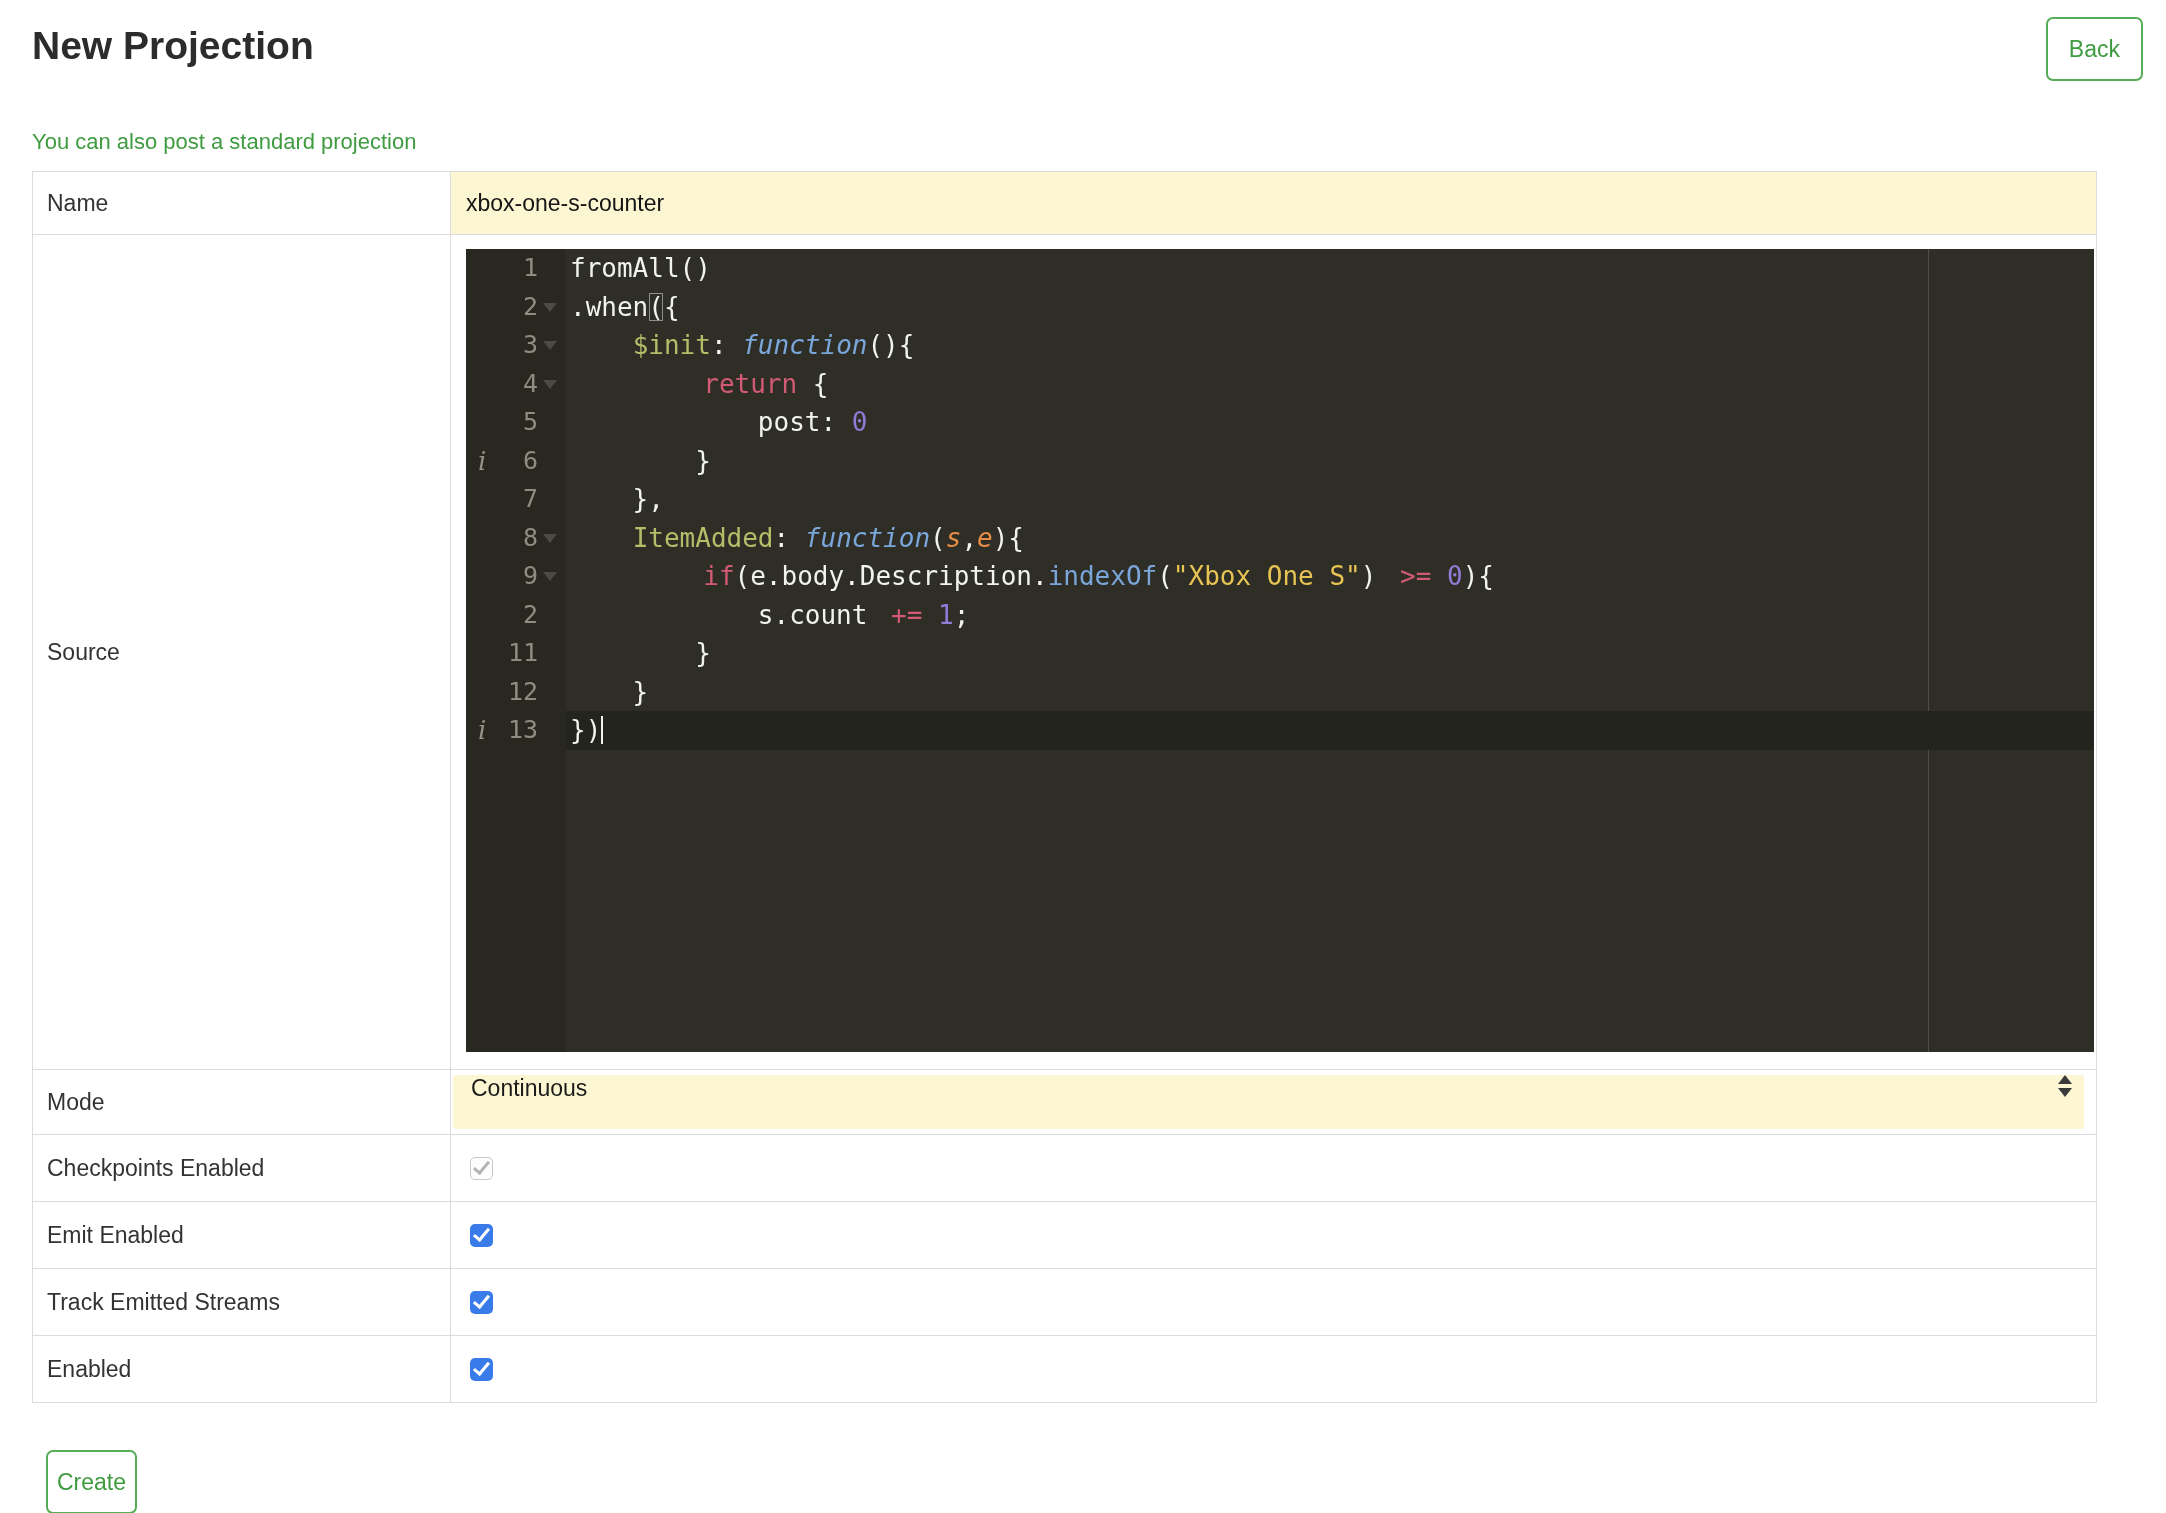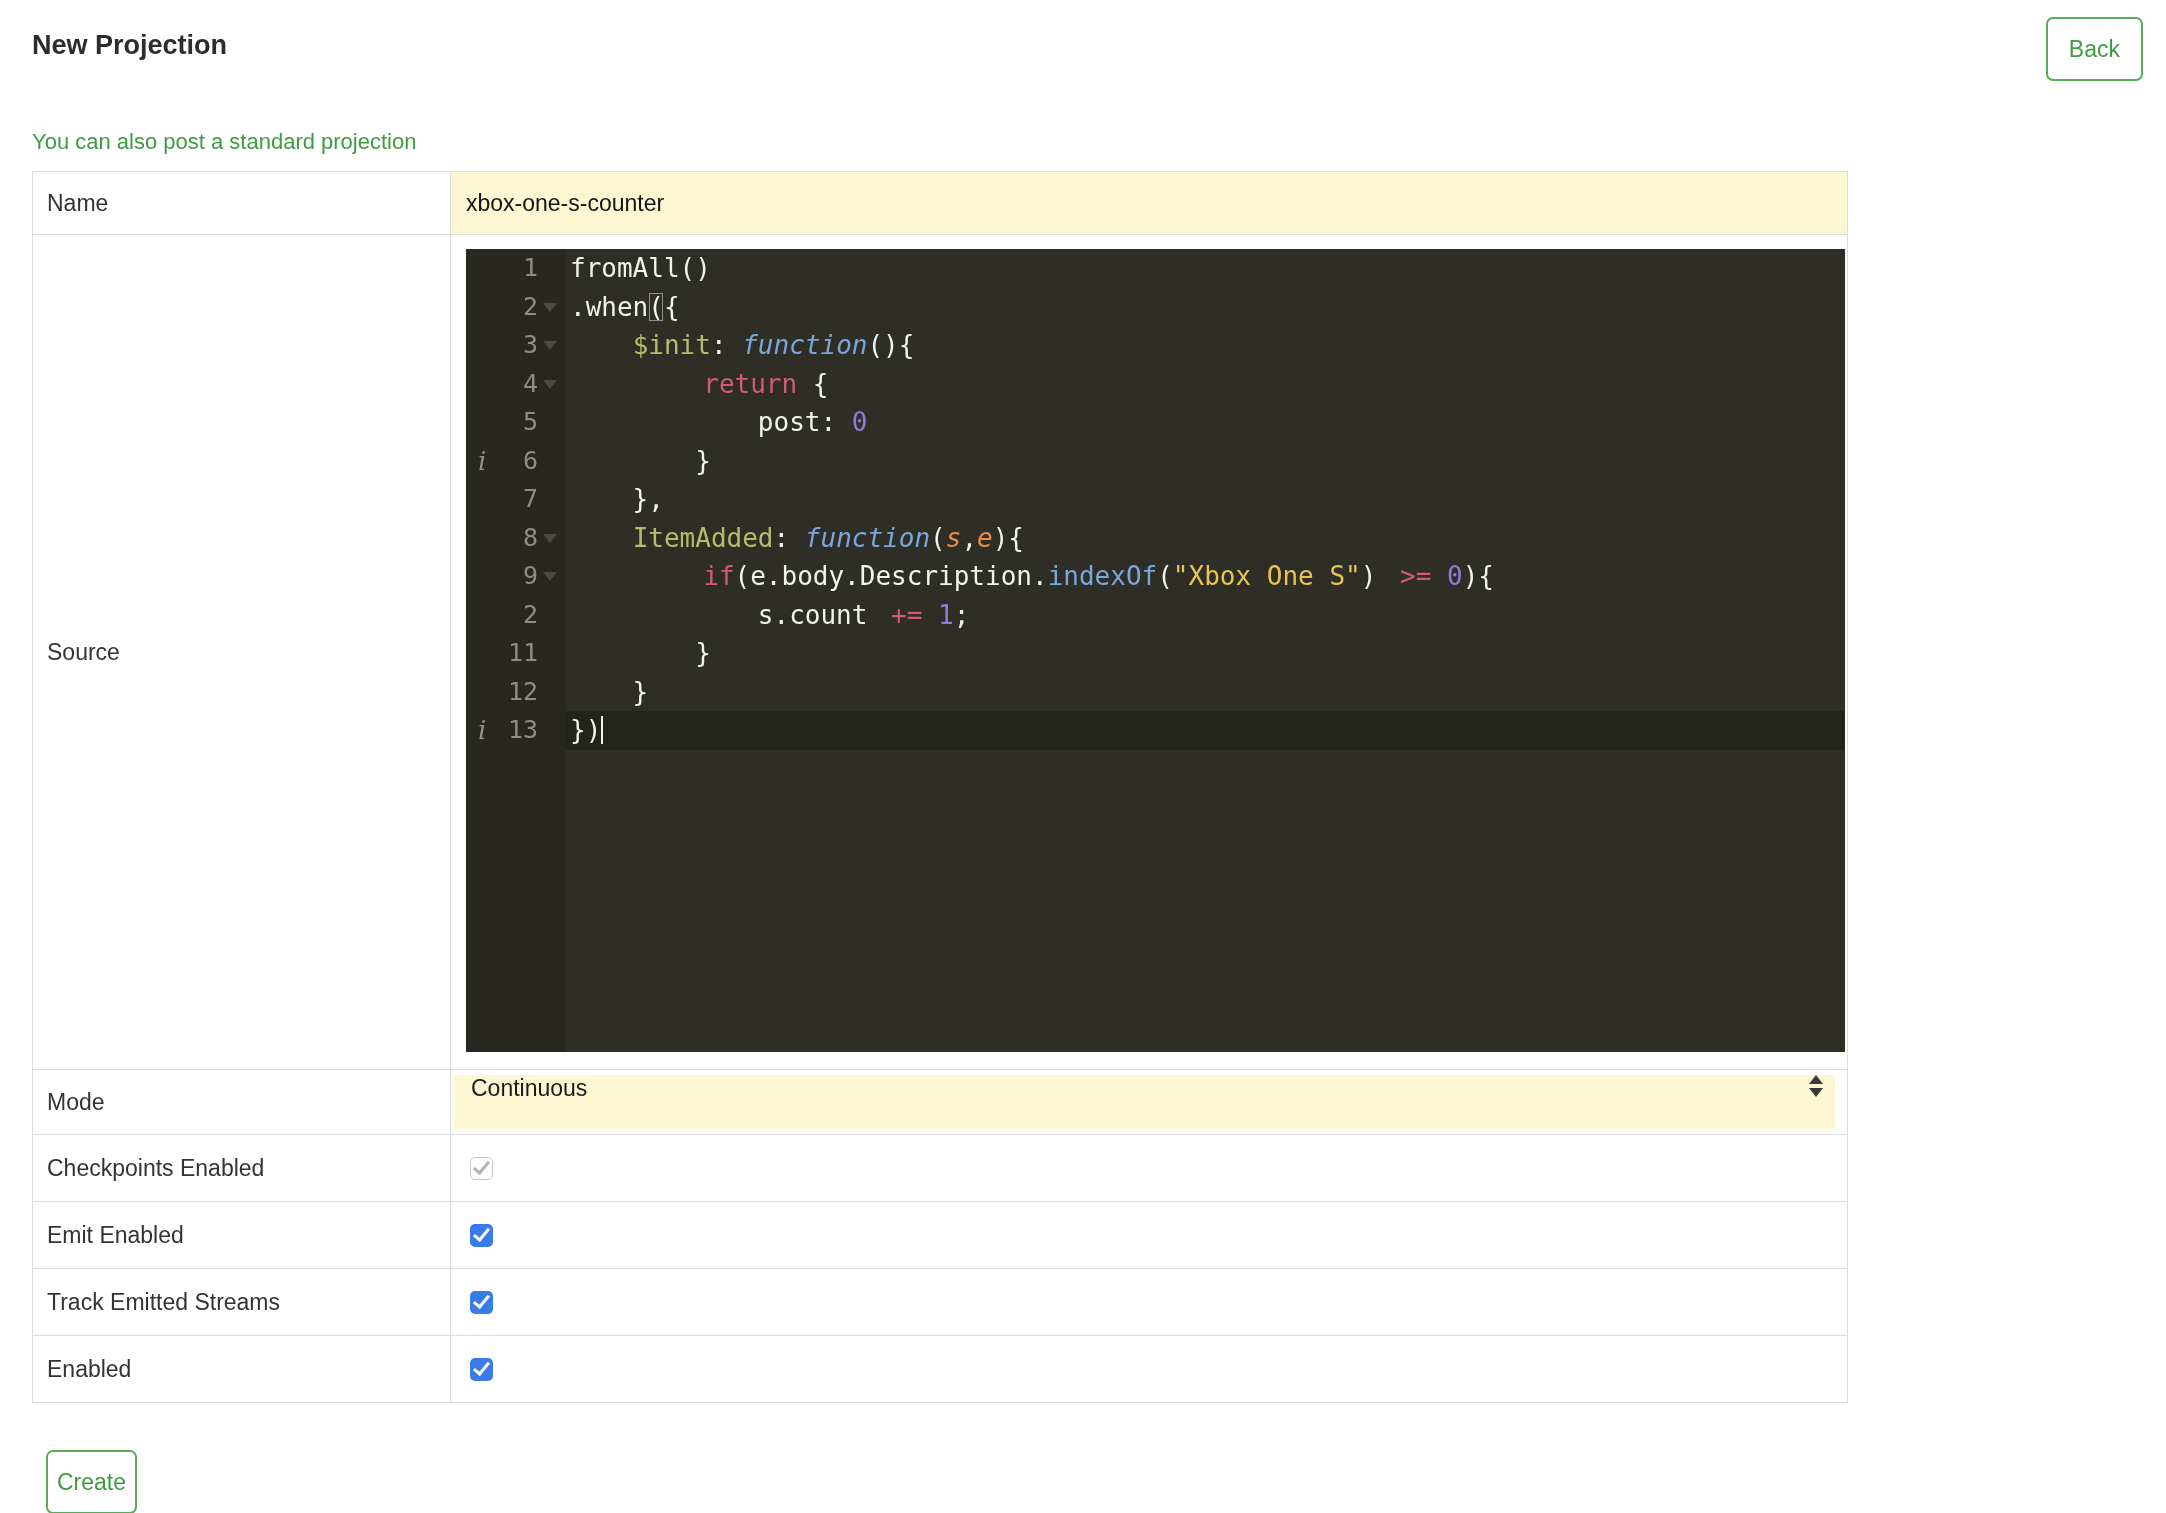--- a/index.html
+++ b/index.html
@@ -4,36 +4,36 @@
 <style>
   * { box-sizing: border-box; }
   html,body { margin:0; padding:0; }
   body {
     width:2166px; height:1513px; overflow:hidden;
     background:#ffffff; color:#333;
     font-family:"Liberation Sans", sans-serif;
     position:relative;
   }
   .page-title {
-    margin:28px 0 0 32px; font-size:27px; line-height:35px;
+    margin:28px 0 0 32px; font-size:39px; line-height:35px;
     font-weight:bold; color:#2c2c2c;
   }
   .btn {
     display:inline-flex; align-items:center; justify-content:center;
     background:#fff; border:2px solid var(--button-border-green,#57ad57);
     color:var(--accent-green,#3f9b3f); border-radius:7px;
     font-size:23px; font-family:inherit; cursor:pointer;
   }
   .back-btn { position:absolute; top:17px; right:23px; height:64px; padding:0 21px; }
   .create-btn { margin:47px 0 0 46px; height:64px; padding:0 9px; }
   .std-link {
     display:block; width:max-content; margin:66px 0 16px 32px;
     color:var(--accent-green,#3f9b3f); font-size:22px; text-decoration:none; cursor:pointer;
   }
-  table.form { border-collapse:collapse; table-layout:fixed; margin:13px 0 0 32px; width:1816px; }
+  table.form { border-collapse:collapse; table-layout:fixed; margin:13px 0 0 32px; width:2065px; }
   td { border:1px solid #dcdcdc; vertical-align:middle; }
   td.lbl { width:418px; padding-left:14px; font-size:23px; color:#333; }
   tr.r-name { height:63px; }
   td.name-val { background:var(--input-yellow,#fcf6d2); padding-left:15px; font-size:23px; color:#151515; }
   td.src-val { padding:14px 2px 17px 15px; }
 
   
   .editor { display:flex; width:100%; height:803px; }
   .gutter { width:100px; flex:none; background:var(--editor-gutter-bg,#282821); position:relative; }
   .code {

